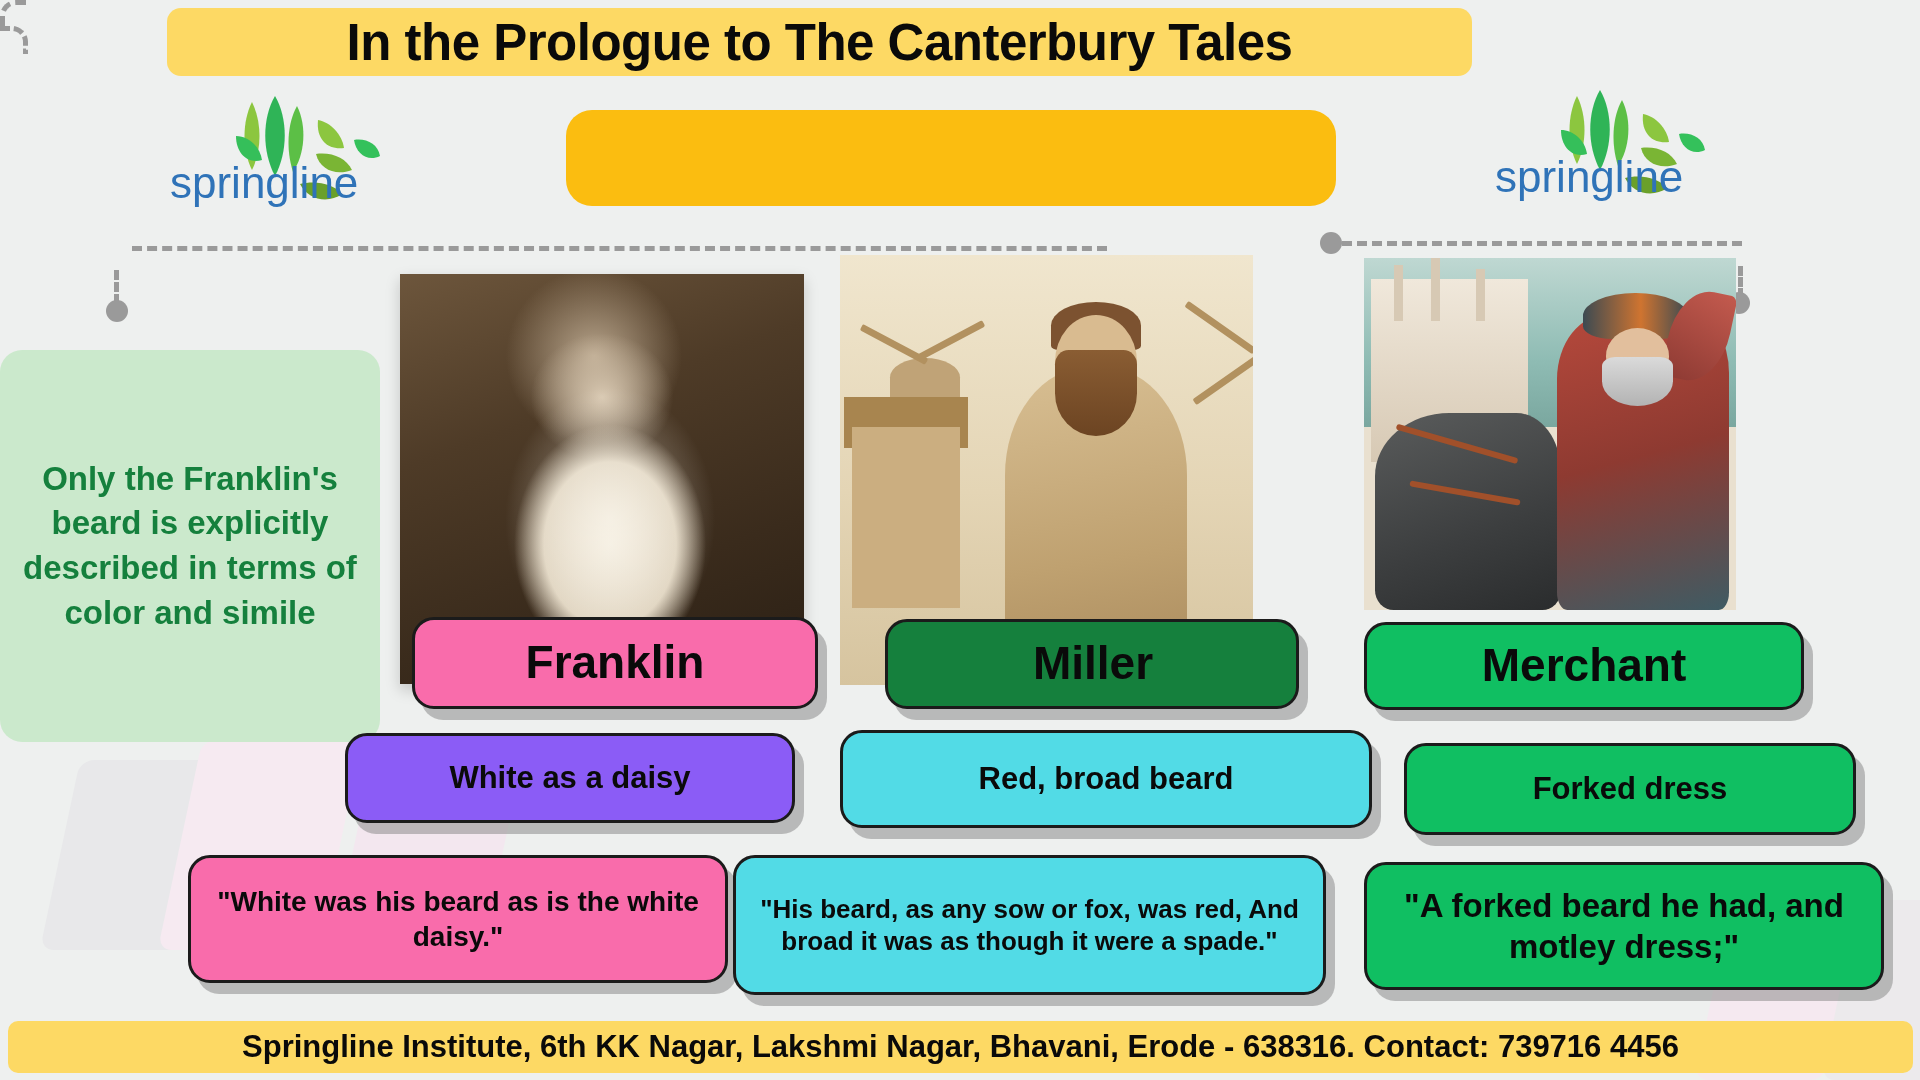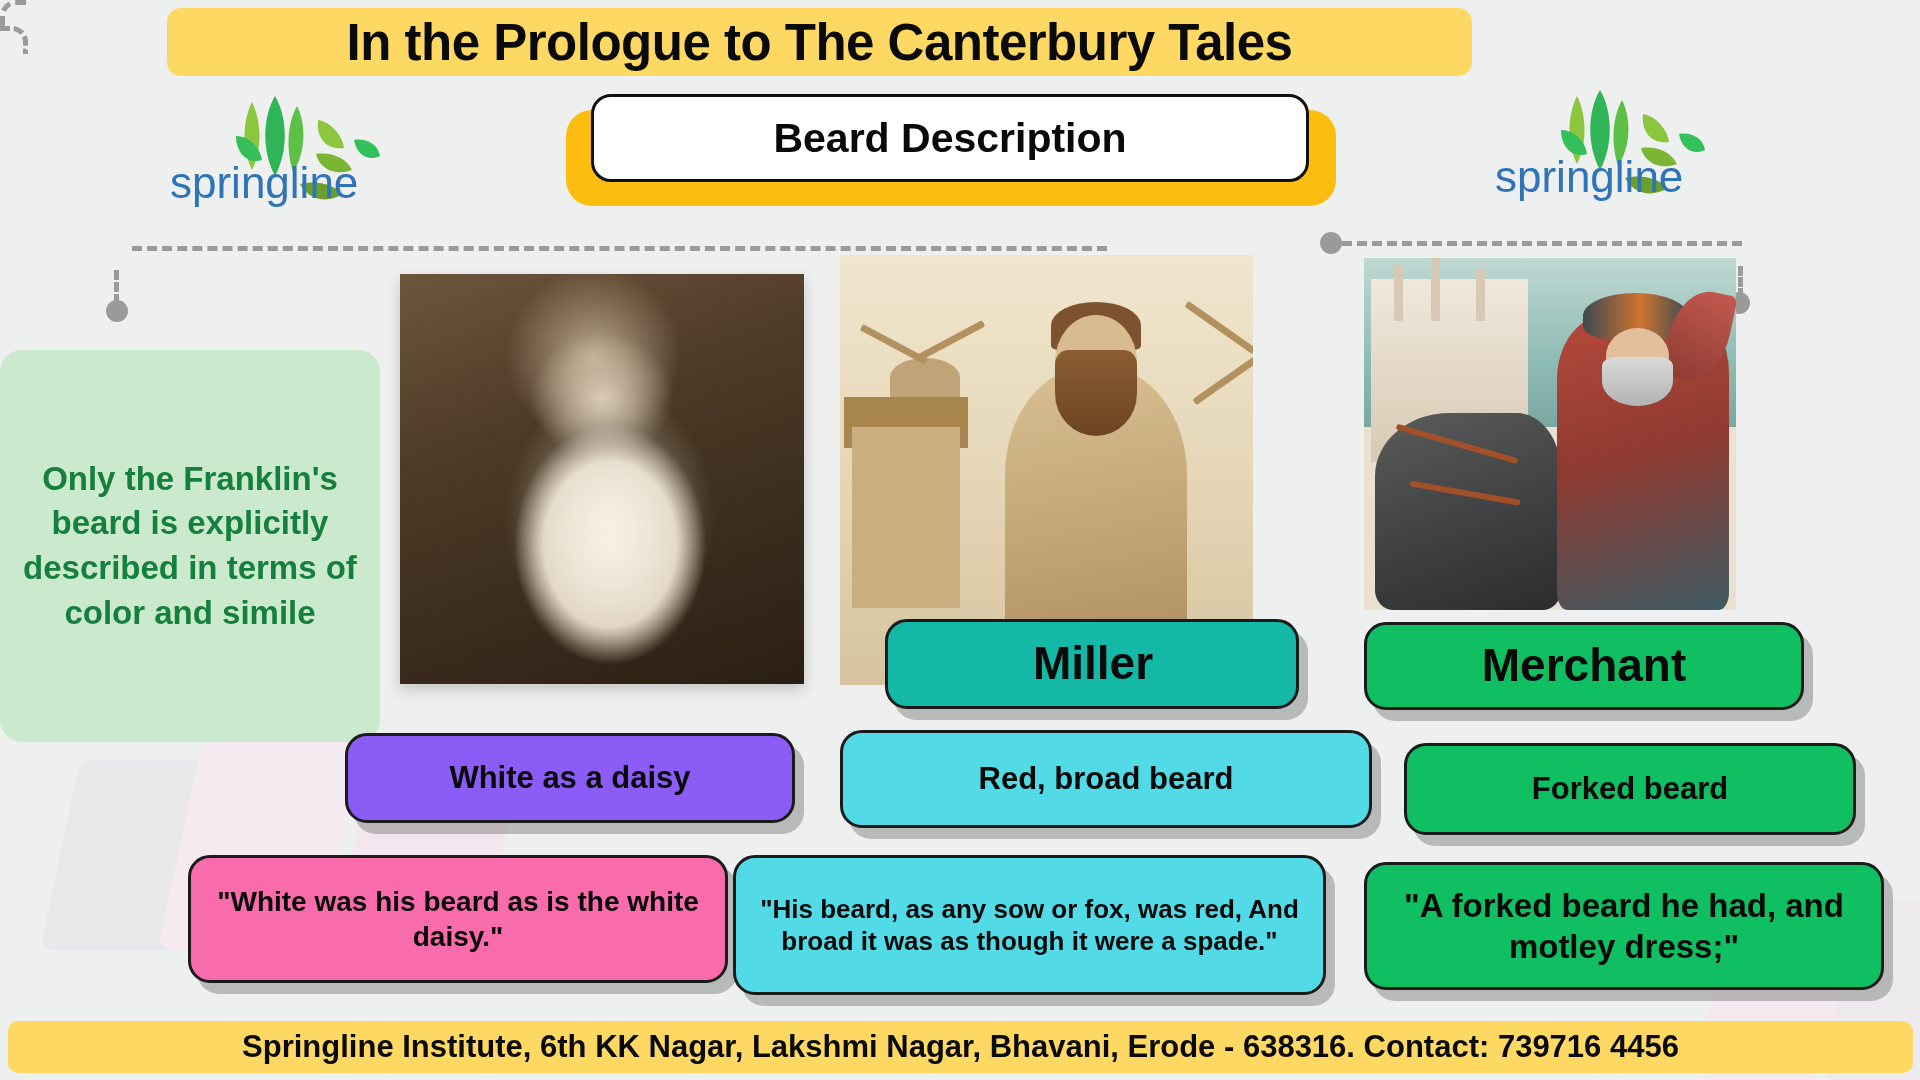--- a/index.html
+++ b/index.html
@@ -161,21 +161,21 @@
   .name-pill span { font-size: 46px; }
   .trait-pill span { font-size: 31px; }
   .quote-pill p { font-size: 28px; }
 
   
   .f-name  { left: 412px; top: 617px; width: 406px; height: 92px; background:#f96cab; }
   .f-trait { left: 345px; top: 733px; width: 450px; height: 90px; background:#8b5cf6; }
   .f-quote { left: 188px; top: 855px; width: 540px; height: 128px; background:#f96cab; }
 
   
-  .m-name  { left: 885px; top: 619px; width: 414px; height: 90px; background:#14b8a6;padding-left:16px; }
+  .m-name  { left: 885px; top: 619px; width: 414px; height: 90px; background:#15803d;padding-left:16px; }
   .m-trait { left: 840px; top: 730px; width: 532px; height: 98px; background:#52dbe6;border-radius:22px; }
   .m-quote { left: 733px; top: 855px; width: 593px; height: 140px; background:#52dbe6; }
   .m-quote p { font-size: 26px; }
 
   
   .mc-name  { left: 1364px; top: 622px; width: 440px; height: 88px; background:#10bf62; }
   .mc-trait { left: 1404px; top: 743px; width: 452px; height: 92px; background:#10bf62; }
   .mc-quote { left: 1364px; top: 862px; width: 520px; height: 128px; background:#10bf62; }
   .mc-quote p { font-size: 33px; }
 
@@ -197,23 +197,20 @@
   <div class="bg-shape s3"></div>
   <div class="bg-shape s4"></div>
   <div class="bg-shape s5"></div>
 
   <div class="title-chip">
     <span>In the Prologue to The Canterbury Tales</span>
   </div>
 
 
   <div class="sub-shadow"></div>
-  <div class="sub-card">
-    <span>Beard Description</span>
-  </div>
 
   <div class="logo left">
     <svg viewBox="0 0 280 120" width="280" height="120" aria-hidden="true">
       <g>
         <path d="M112 10 C122 30 122 58 112 78 C102 58 102 30 112 10 Z" fill="#8cc63f"></path>
         <path d="M135 4 C148 26 148 60 135 84 C122 60 122 26 135 4 Z" fill="#2fb457"></path>
         <path d="M157 14 C167 34 165 62 153 80 C146 58 147 32 157 14 Z" fill="#5cbf46"></path>
         <path d="M178 28 C190 30 202 42 204 56 C188 58 176 48 178 28 Z" fill="#8cc63f"></path>
         <path d="M176 62 C192 60 206 66 212 78 C196 84 180 78 176 62 Z" fill="#7ab534"></path>
         <path d="M96 44 C108 44 120 54 122 68 C108 72 96 62 96 44 Z" fill="#35bf5a"></path>
@@ -288,20 +285,23 @@
       <div class="rein" style="left:8%;top:52%;width:34%;transform:rotate(16deg);"></div>
       <div class="rein" style="left:12%;top:66%;width:30%;transform:rotate(10deg);"></div>
       <div class="figure"></div>
       <div class="hat"></div>
       <div class="feather"></div>
       <div class="face"></div>
       <div class="wbeard"></div>
     </div>
   </div>
 
+  <div class="pill name-pill f-name">
+    <span>Franklin</span>
+  </div>
   <div class="pill trait-pill f-trait">
     <span>White as a daisy</span>
   </div>
   <div class="pill quote-pill f-quote">
     <p>"White was his beard as is the white daisy."</p>
   </div>
 
   <div class="pill name-pill m-name">
     <span>Miller</span>
   </div>
@@ -309,21 +309,21 @@
     <span>Red, broad beard</span>
   </div>
   <div class="pill quote-pill m-quote">
     <p>"His beard, as any sow or fox, was red, And broad it was as though it were a spade."</p>
   </div>
 
   <div class="pill name-pill mc-name">
     <span>Merchant</span>
   </div>
   <div class="pill trait-pill mc-trait">
-    <span>Forked beard</span>
+    <span>Forked dress</span>
   </div>
   <div class="pill quote-pill mc-quote">
     <p>"A forked beard he had, and motley dress;"</p>
   </div>
 
   <div class="footer">
     <span>Springline Institute, 6th KK Nagar, Lakshmi Nagar, Bhavani, Erode - 638316. Contact: 739716 4456</span>
   </div>
 
 </div>

